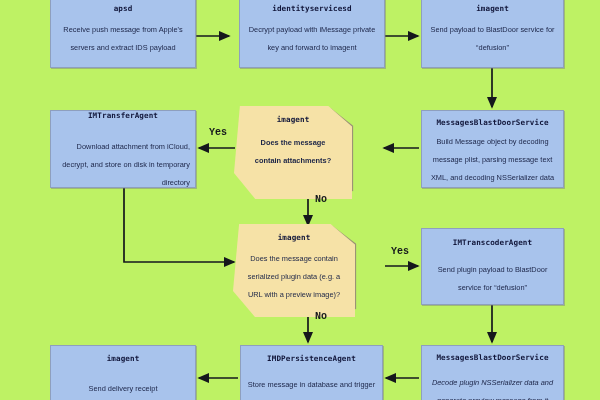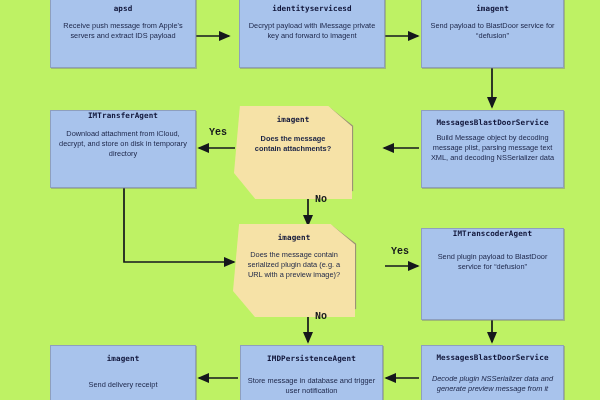--- a/index.html
+++ b/index.html
@@ -58,21 +58,21 @@
     font-weight: bold;
     font-size: 7.6px;
     color: #11163a;
     letter-spacing: 0.1px;
     text-align: center;
     white-space: nowrap;
   }
   .n-body {
     font-family: "Liberation Sans", sans-serif;
     font-size: 7.4px;
-    line-height: 10px;
+    line-height: 18px;
     color: #1b2447;
     text-align: center;
     padding: 0 5px;
   }
   .edge-label {
     position: absolute;
     font-family: Liberation Mono, monospace;
     font-weight: bold;
     font-size: 10px;
     color: #15181c;
@@ -130,21 +130,21 @@
     <div class="n-body" style="margin-top:8px;">Decrypt payload with iMessage private key and forward to imagent</div>
   </div>
 
   <div class="node process" style="left:421px; top:-10px; width:143px; height:78px; padding-top:13px;">
     <div class="n-title">imagent</div>
     <div class="n-body" style="margin-top:8px;">Send payload to BlastDoor service for “defusion”</div>
   </div>
 
   <div class="node process" style="left:50px; top:110px; width:146px; height:78px; padding-top:0;">
     <div class="n-title">IMTransferAgent</div>
-    <div class="n-body" style="margin-top:9px;">Download attachment from iCloud, decrypt, and store on disk in temporary directory</div>
+    <div class="n-body" style="margin-top:18px;text-align:right;">Download attachment from iCloud, decrypt, and store on disk in temporary directory</div>
   </div>
 
   <div class="decision-wrap" style="left:234px; top:106px; width:118px; height:84px;">
     <div class="decision-shadow"></div>
     <div class="decision-face" style="padding-top:9px;">
       <div class="n-title">imagent</div>
       <div class="n-body" style="margin-top:10px; padding:0 14px;font-weight:bold;">Does the message contain attachments?</div>
     </div>
   </div>
 
@@ -154,21 +154,21 @@
   </div>
 
   <div class="decision-wrap" style="left:233px; top:224px; width:122px; height:84px;">
     <div class="decision-shadow"></div>
     <div class="decision-face" style="padding-top:9px;">
       <div class="n-title">imagent</div>
       <div class="n-body" style="margin-top:8px; padding:0 13px;">Does the message contain serialized plugin data (e.g. a URL with a preview image)?</div>
     </div>
   </div>
 
-  <div class="node process" style="left:421px; top:228px; width:143px; height:92px; padding-top:0;">
+  <div class="node process" style="left:421px; top:228px; width:143px; height:77px; padding-top:9px;">
     <div class="n-title">IMTranscoderAgent</div>
     <div class="n-body" style="margin-top:14px;">Send plugin payload to BlastDoor service for “defusion”</div>
   </div>
 
   <div class="node process" style="left:50px; top:345px; width:146px; height:62px; padding-top:8px;">
     <div class="n-title">imagent</div>
     <div class="n-body" style="margin-top:17px;text-align:right;">Send delivery receipt</div>
   </div>
 
   <div class="node process" style="left:240px; top:345px; width:143px; height:62px; padding-top:8px;">

